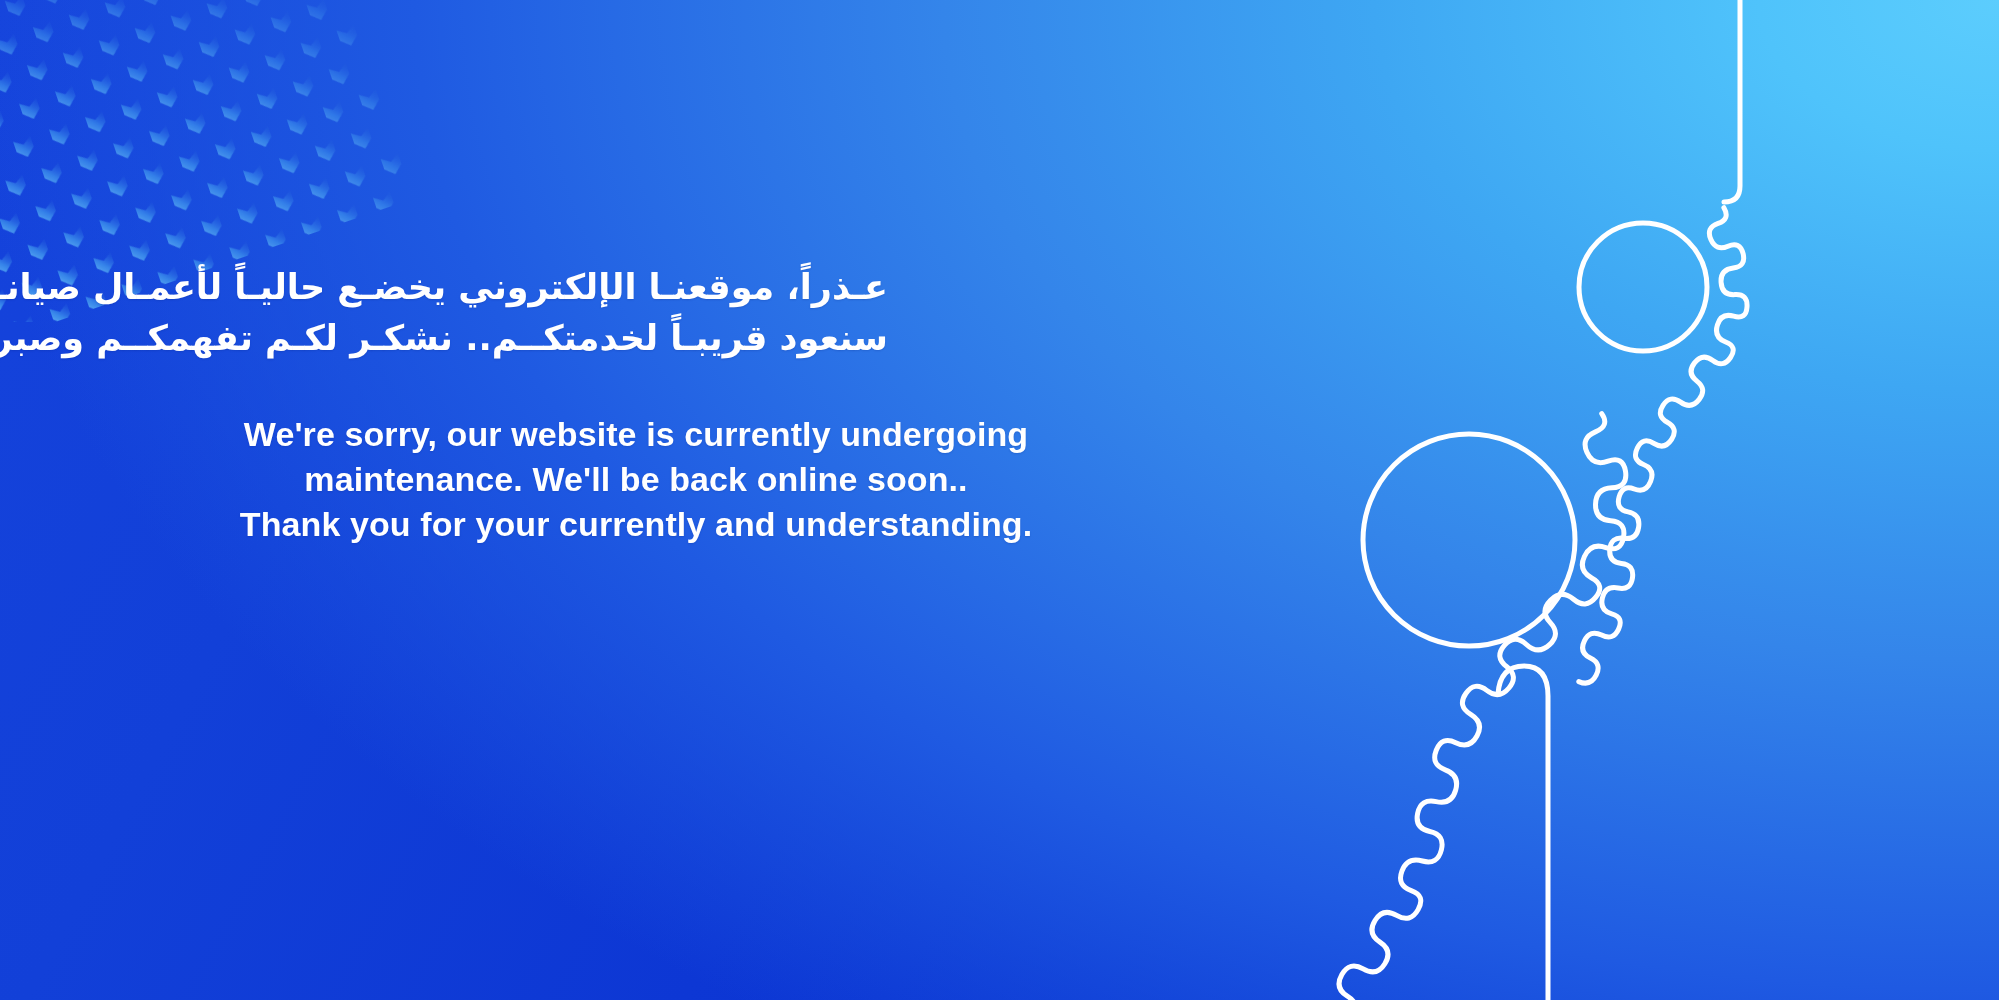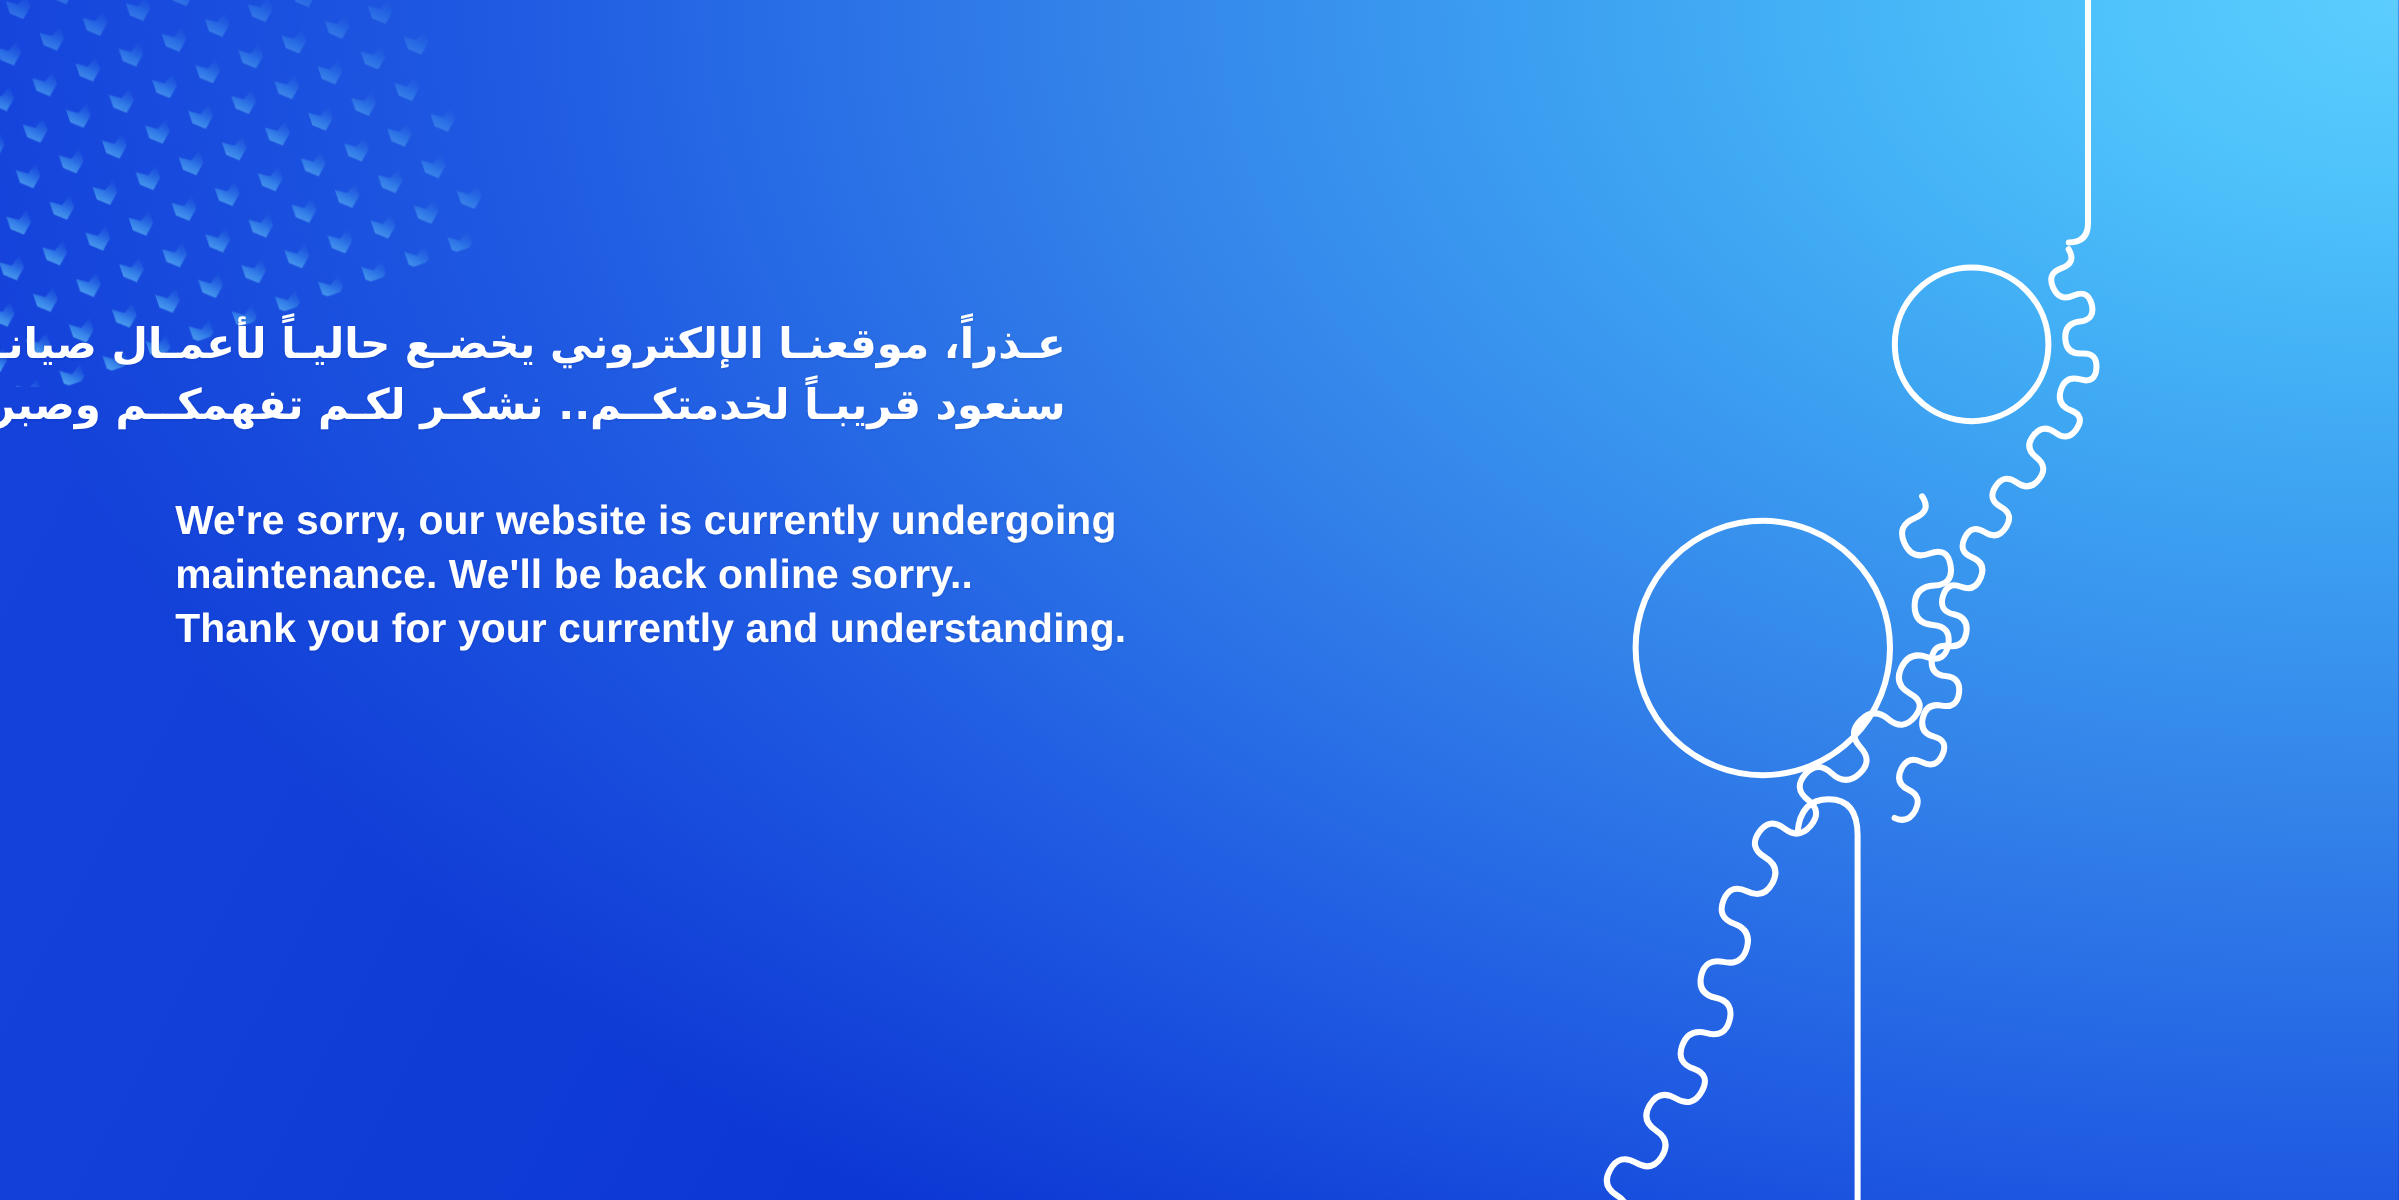--- a/index.html
+++ b/index.html
@@ -84,20 +84,21 @@
   #english-copy {
     margin: 0;
     padding-top: 47px;
     color: #ffffff;
     font-family: "Liberation Sans", sans-serif;
     font-size: 34px;
     font-weight: 700;
     line-height: 1.33;
     letter-spacing: 0.1px;
     text-shadow: 0 1px 2px rgba(5, 35, 120, 0.18);
+    text-align: center;
   }
 
   #english-copy .en-line {
     display: block;
     white-space: nowrap;
   }
 </style>
 </head>
 <body>
 
@@ -198,19 +199,19 @@
 
   <div id="message-block">
 
     <p class="arabic-copy" lang="ar" dir="rtl">
       <span class="ar-line">عـذراً، موقعنـا الإلكتروني يخضـع حاليـاً لأعمـال صيانــة.</span>
       <span class="ar-line">سنعود قريبـاً لخدمتكــم.. نشكـر لكـم تفهمكــم وصبركــم</span>
     </p>
 
     <p id="english-copy" lang="en" dir="ltr">
       <span class="en-line">We're sorry, our website is currently undergoing</span>
-      <span class="en-line">maintenance. We'll be back online sorry..</span>
+      <span class="en-line">maintenance. We'll be back online soon..</span>
       <span class="en-line">Thank you for your currently and understanding.</span>
     </p>
 
   </div>
 
 </div>
 
 </body></html>

